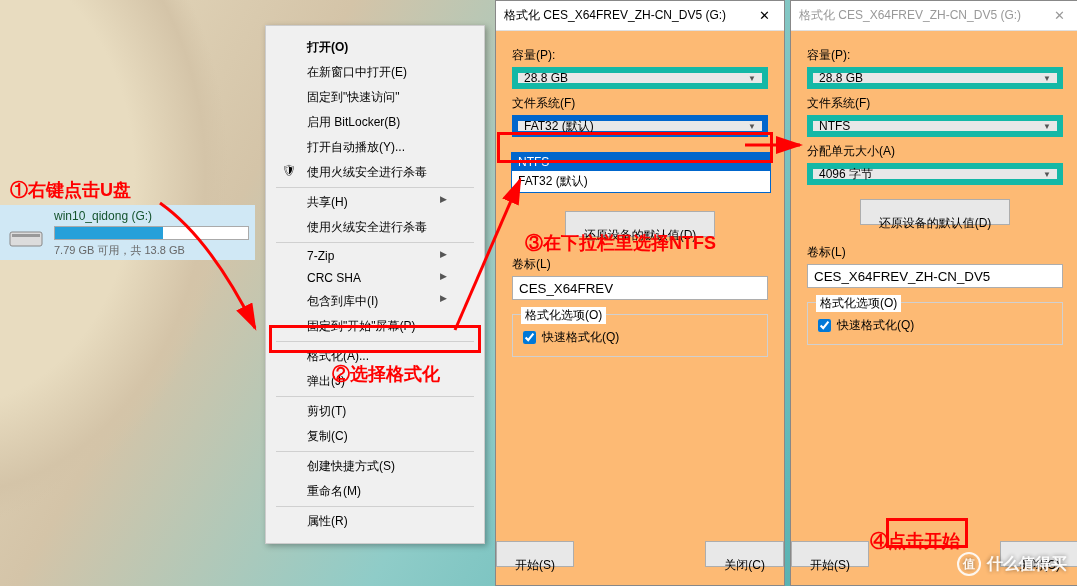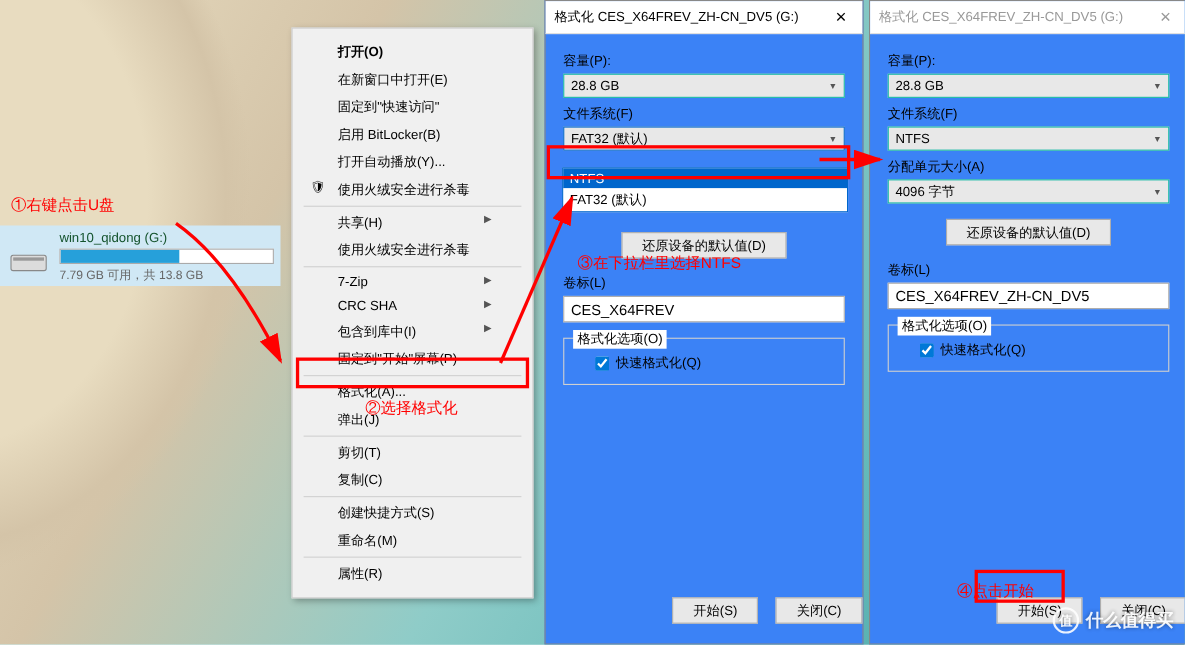--- a/index.html
+++ b/index.html
@@ -1,21 +1,21 @@
 <!DOCTYPE html>
 <html><head>
 <meta charset="utf-8">
 <style>
 * { box-sizing: border-box; margin: 0; padding: 0; font-family: "Microsoft YaHei", "Segoe UI", sans-serif; }
 body { width: 1077px; height: 586px; overflow: hidden; position: relative; background: linear-gradient(135deg, #d4c4a8 0%, #a8d4d0 40%, #5fb8b8 70%, #4a9a98 100%); }
 .desktop-bg { position: absolute; inset: 0; background: linear-gradient(120deg, #e8dcc0 0%, #d4c4a8 25%, #8fccc8 50%, #5fb8b8 75%, #4a9a98 100%); }
 .beach-curve { position: absolute; left: 0; top: 0; width: 280px; height: 586px; background: radial-gradient(ellipse at -20% 30%, #e8dcc0 40%, #d4c4a8 55%, transparent 60%); }
 
 
-.annotation { position: absolute; color: #ff0000; font-weight: normal; font-size: 14px; z-index: 200; }
+.annotation { position: absolute; color: #ff0000; font-weight: bold; font-size: 18px; z-index: 200; }
 .red-box { position: absolute; border: 3px solid #ff0000; z-index: 100; pointer-events: none; }
 .arrow { position: absolute; z-index: 150; }
 
 
 .drive-item { position: absolute; left: 0; top: 205px; width: 255px; height: 55px; background: #d0e8f5; padding: 4px 6px; display: flex; align-items: flex-start; gap: 8px; }
 .drive-icon { width: 40px; height: 40px; margin-top: 3px; }
 .drive-info { flex: 1; font-size: 12px; }
 .drive-name { color: #14532d; }
 .progress-bar { width: 100%; height: 14px; background: #fff; border: 1px solid #aaa; margin: 3px 0; overflow: hidden; }
 .progress-fill { height: 100%; background: #26a0da; width: 56%; }
@@ -23,37 +23,37 @@
 
 
 .context-menu { position: absolute; left: 265px; top: 25px; width: 220px; background: #f0f0f0; border: 1px solid #ccc; box-shadow: 2px 2px 6px rgba(0,0,0,0.3); padding: 9px; font-size: 12px; }
 .menu-item { padding: 4px 28px 4px 32px; position: relative; cursor: default; display: flex; justify-content: space-between; }
 .menu-sep { height: 1px; background: #d0d0d0; margin: 2px 1px; }
 .menu-bold { font-weight: bold; }
 .submenu-arrow { font-size: 9px; color: #555; }
 .menu-icon { position: absolute; left: 6px; width: 16px; text-align: center; font-size: 11px; }
 
 
-.format-dialog { position: absolute; top: 0; width: 290px; height: 586px; background: #3b82f6; border: 1px solid #888; font-size: 12px; }
+.format-dialog { position: absolute; top: 0; width: 290px; height: 586px; background: #fdba74; border: 1px solid #888; font-size: 12px; }
 .dlg1 { left: 495px; }
 .dlg2 { left: 790px; }
 .dlg-title { height: 30px; background: #fff; display: flex; align-items: center; padding: 0 8px; border-bottom: 1px solid #e0e0e0; }
 .dlg-title.inactive { color: #999; }
 .dlg-close { margin-left: auto; font-size: 13px; padding: 2px 6px; cursor: pointer; }
 .dlg-body { padding: 10px 16px; }
 .label { display: block; margin-top: 6px; margin-bottom: 3px; }
-.combo { width: 100%; height: 22px; border: 1px solid #14b8a6; background: #e8e8e8; padding: 0 6px; display: flex; align-items: center; justify-content: space-between; cursor: pointer; }
+.combo { width: 100%; height: 22px; border: 6px solid #14b8a6; background: #e8e8e8; padding: 0 6px; display: flex; align-items: center; justify-content: space-between; cursor: pointer; }
 .combo-arrow { font-size: 8px; color: #555; }
 .textfield { width: 100%; height: 24px; border: 1px solid #adadad; padding: 0 6px; background: #fff; }
-.button { display: inline-block; height: 24px; border: 1px solid #adadad; background: #e8e8e8; padding: 0 18px; line-height: 22px; cursor: pointer; font-size: 12px; }
-.fieldset { border: 1px solid #d0d0d0; padding: 14px 28px 10px; margin-top: 4px; position: relative; }
+.button { display: inline-block; height: 24px; border: 1px solid #adadad; background: #e8e8e8; padding: 12px 18px; line-height: 22px; cursor: pointer; font-size: 12px; }
+.fieldset { border: 1px solid #d0d0d0; padding: 14px 10px 10px; margin-top: 4px; position: relative; }
 .fieldset-legend { position: absolute; top: -8px; left: 8px; background: #fff; padding: 0 4px; font-size: 12px; }
 .checkbox-row { display: flex; align-items: center; gap: 6px; }
 .checkbox-row input { accent-color: #0078d7; }
-.dlg-buttons { position: absolute; bottom: 18px; left: 0; right: 0; display: flex; justify-content: flex-end; gap: 16px; }
+.dlg-buttons { position: absolute; bottom: 18px; left: 0; right: 0; display: flex; justify-content: space-between; gap: 16px; }
 
 
 .dropdown-open { position: absolute; left: 511px; top: 152px; width: 260px; background: #fff; border: 1px solid #0066cc; z-index: 50; font-size: 12px; }
 .dd-item { padding: 2px 6px; }
 .dd-item.selected { background: #0066cc; color: #fff; }
 
 
 .watermark { position: absolute; right: 10px; bottom: 10px; display: flex; align-items: center; gap: 6px; color: #fff; font-size: 16px; font-weight: bold; text-shadow: 0 0 4px rgba(0,0,0,0.5); opacity: 0.9; }
 .watermark-logo { width: 24px; height: 24px; border: 2px solid #fff; border-radius: 50%; display: flex; align-items: center; justify-content: center; font-size: 12px; }
 </style>

